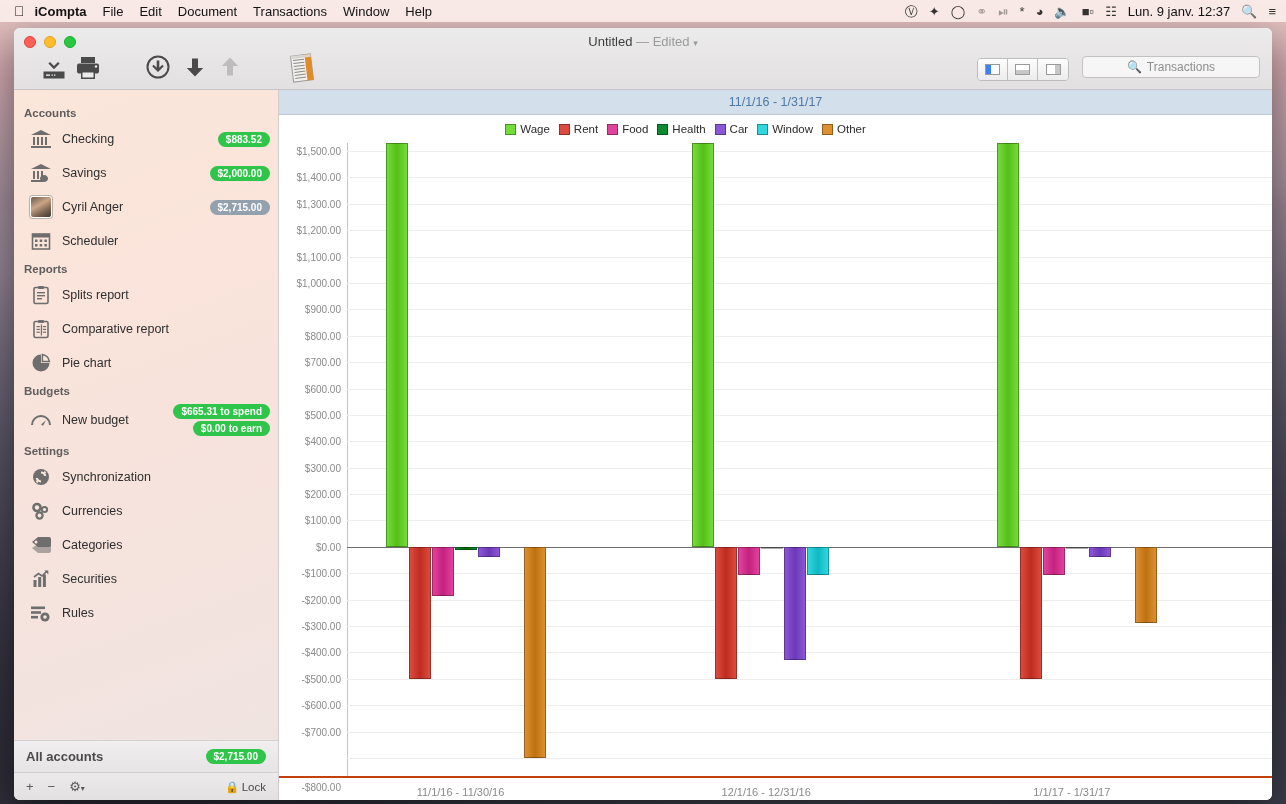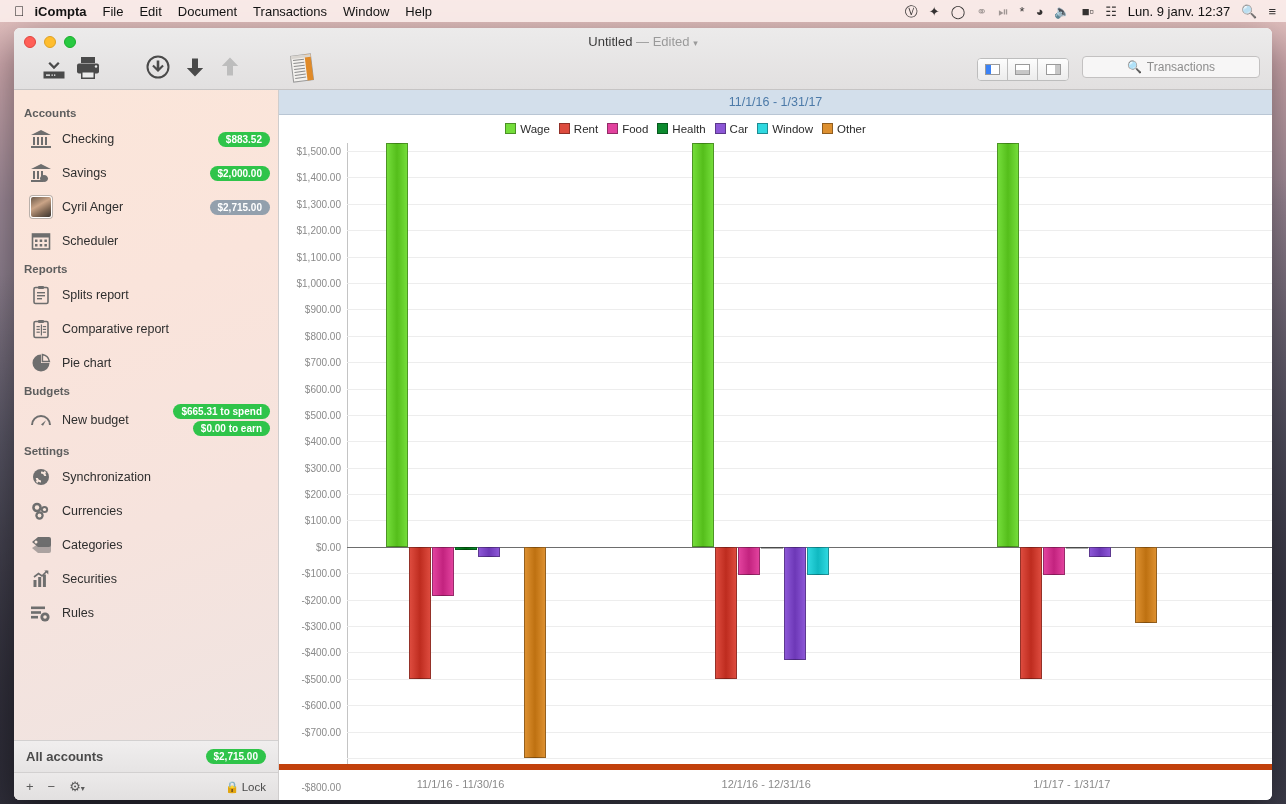--- a/index.html
+++ b/index.html
@@ -136,35 +136,35 @@
   .range-header {
     height:25px; background:#d3dfeb; border-bottom:1px solid #b9c6d4;
     display:flex; align-items:center; justify-content:center;
     font-size:12.5px; color:#4c7aa8;
   }
   .legend {
     height:28px; display:flex; align-items:center; justify-content:center; gap:9px;
     font-size:11.5px; color:#2b2b2b;
     padding-right:180px;
   }
-  .legend .item{ display:flex; align-items:flex-start; gap:4px; }
+  .legend .item{ display:flex; align-items:flex-end; gap:4px; }
   .legend .sw { width:11px; height:11px; border:1px solid rgba(0,0,0,.35); display:block;}
 
   .plot { position:relative; flex:1; }
   .ylabels { position:absolute; left:0; top:0; bottom:0; width:68px; }
   .ylab {
     position:absolute; right:6px; font-size:10px; color:#8a8a8a;
     transform:translateY(-50%); white-space:nowrap;
   }
   .gridline { position:absolute; left:68px; right:0; height:1px; background:#ededed; }
   .gridline.zero { background:#6d6d6d; height:1px; }
   .yaxis { position:absolute; left:68px; top:0; bottom:0; width:1px; background:#c4c4c4; }
   .bar { position:absolute; border:1px solid rgba(0,0,0,.32); }
   .xaxis-row {
-    height:36px; border-top:6px solid #c2410c; position:relative;
+    height:24px; border-top:2px solid #c2410c; position:relative;
   }
   .xlab {
     position:absolute; top:8px; font-size:11px; color:#8a8a8a; transform:translateX(-50%);
     white-space:nowrap;
   }
 </style>
 </head>
 <body>
 
 <div class="wallpaper"></div>

